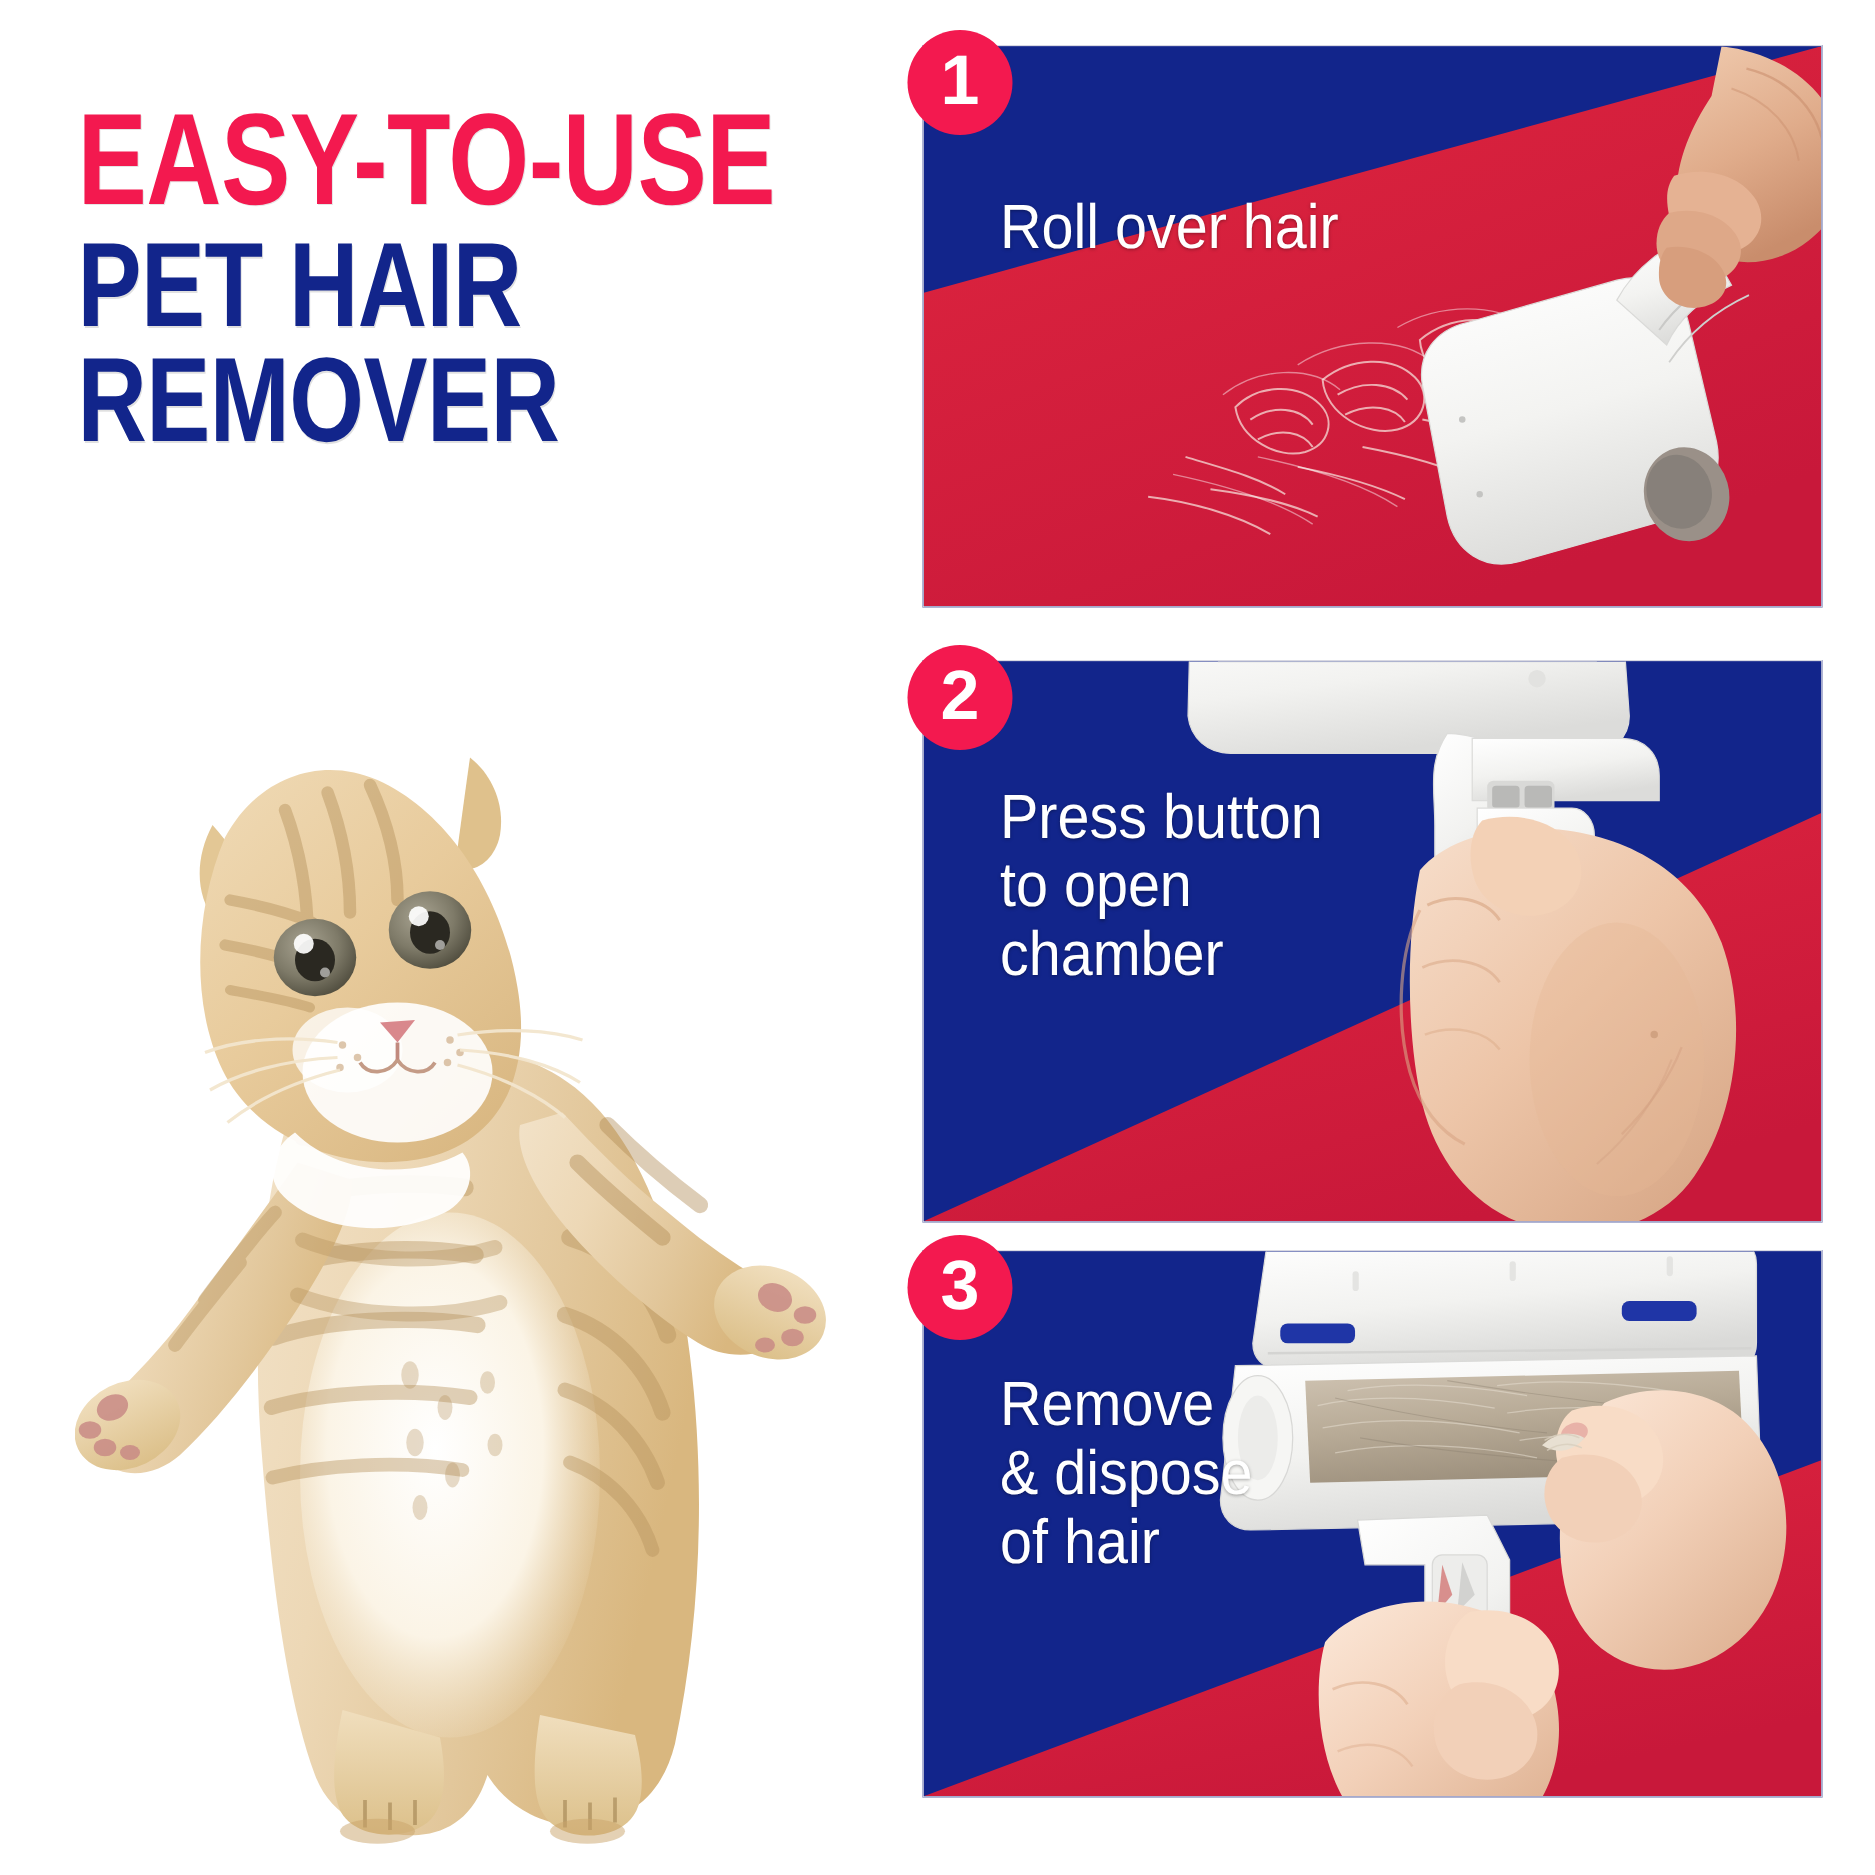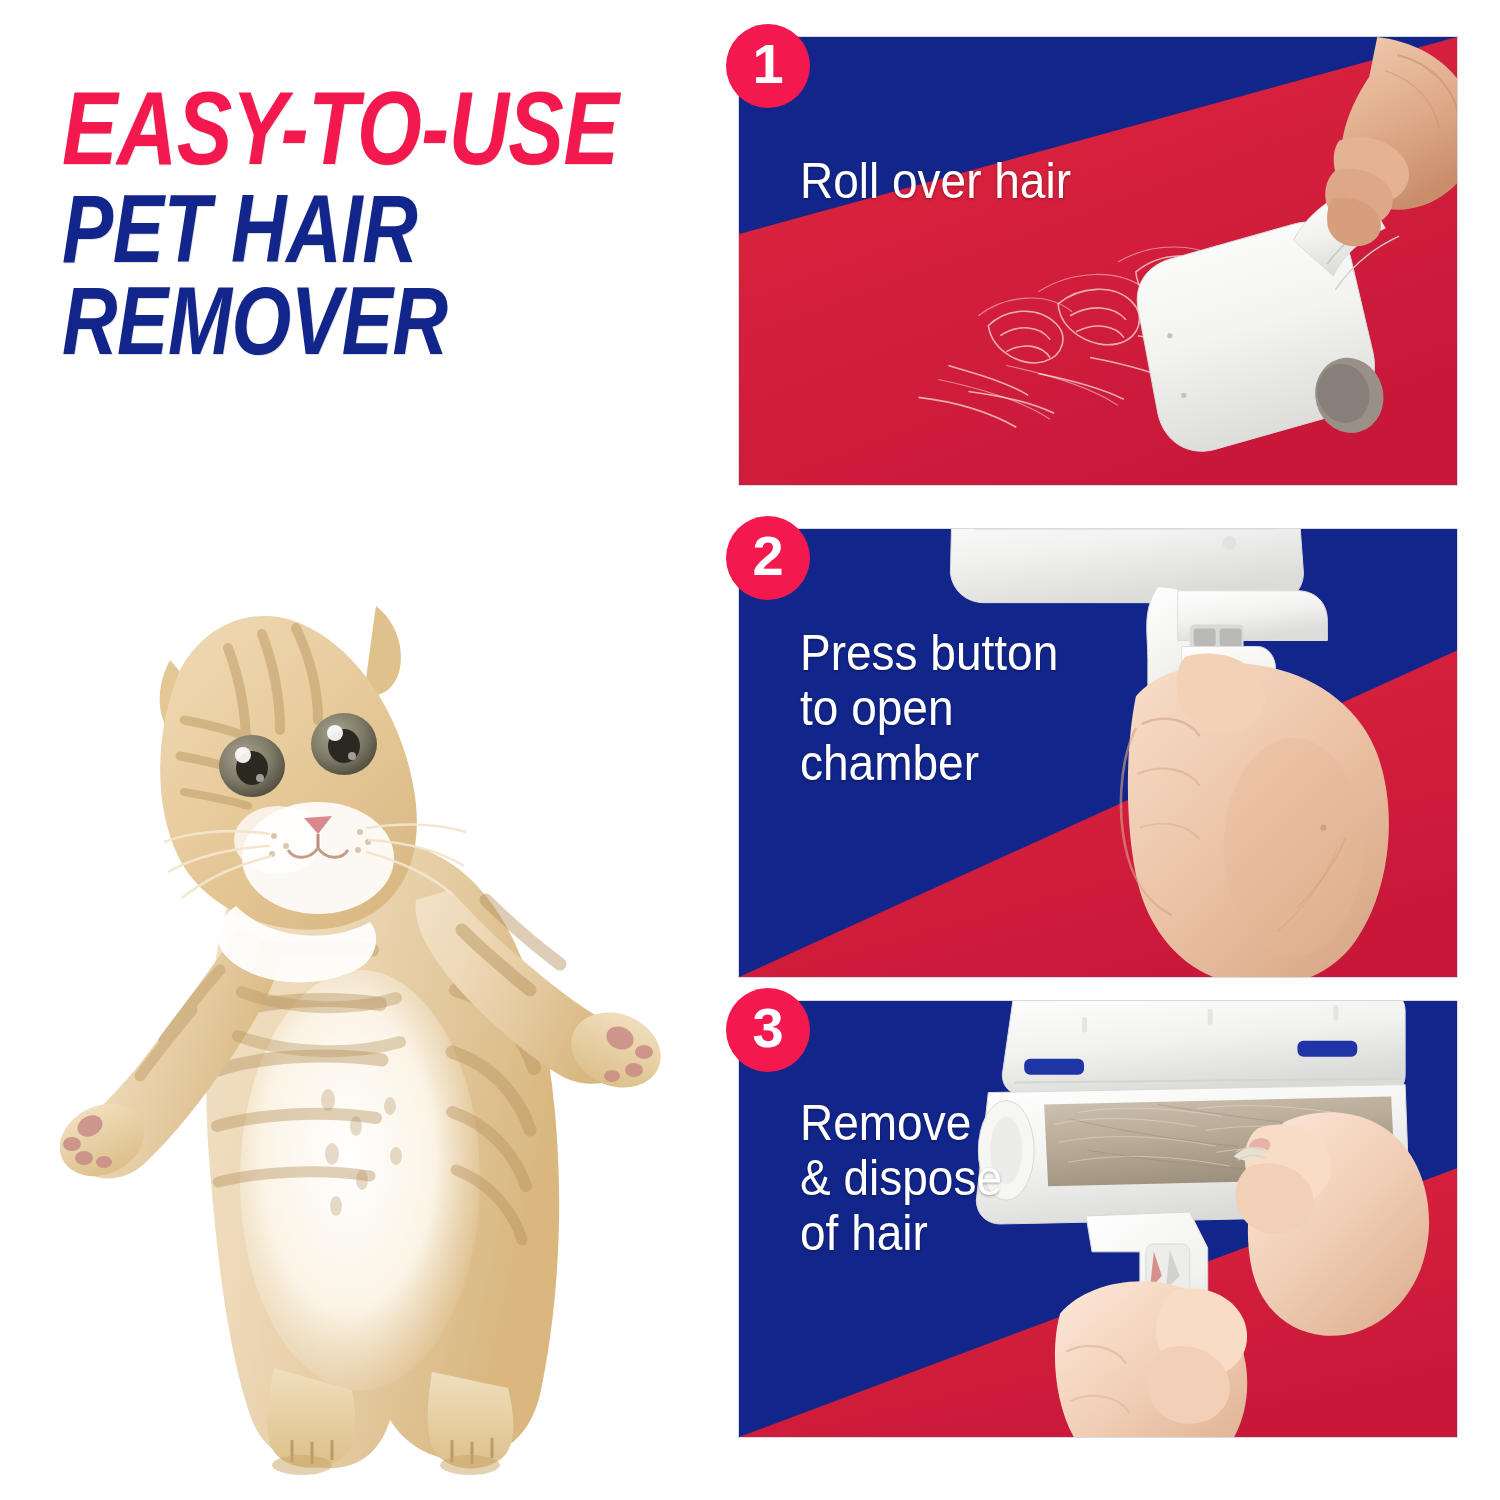--- a/index.html
+++ b/index.html
@@ -9,21 +9,21 @@
     font-family:"Liberation Sans", sans-serif;
     position:relative; overflow:hidden;
     -webkit-font-smoothing:antialiased;
   }
 
   
   #left-col{
     position:absolute; left:0; top:0; width:716px; height:1500px;
   }
   #headline{
-    position:absolute; left:62px; top:80px; width:640px;font-style:italic;
+    position:absolute; left:62px; top:80px; width:640px;
   }
   .hl-line{
     font-family:"Liberation Sans Narrow","Liberation Sans",sans-serif;
     font-weight:bold;
     text-transform:uppercase;
     line-height:0.94;
     letter-spacing:-0.5px;
     white-space:nowrap;
     transform-origin:left center;
   }

